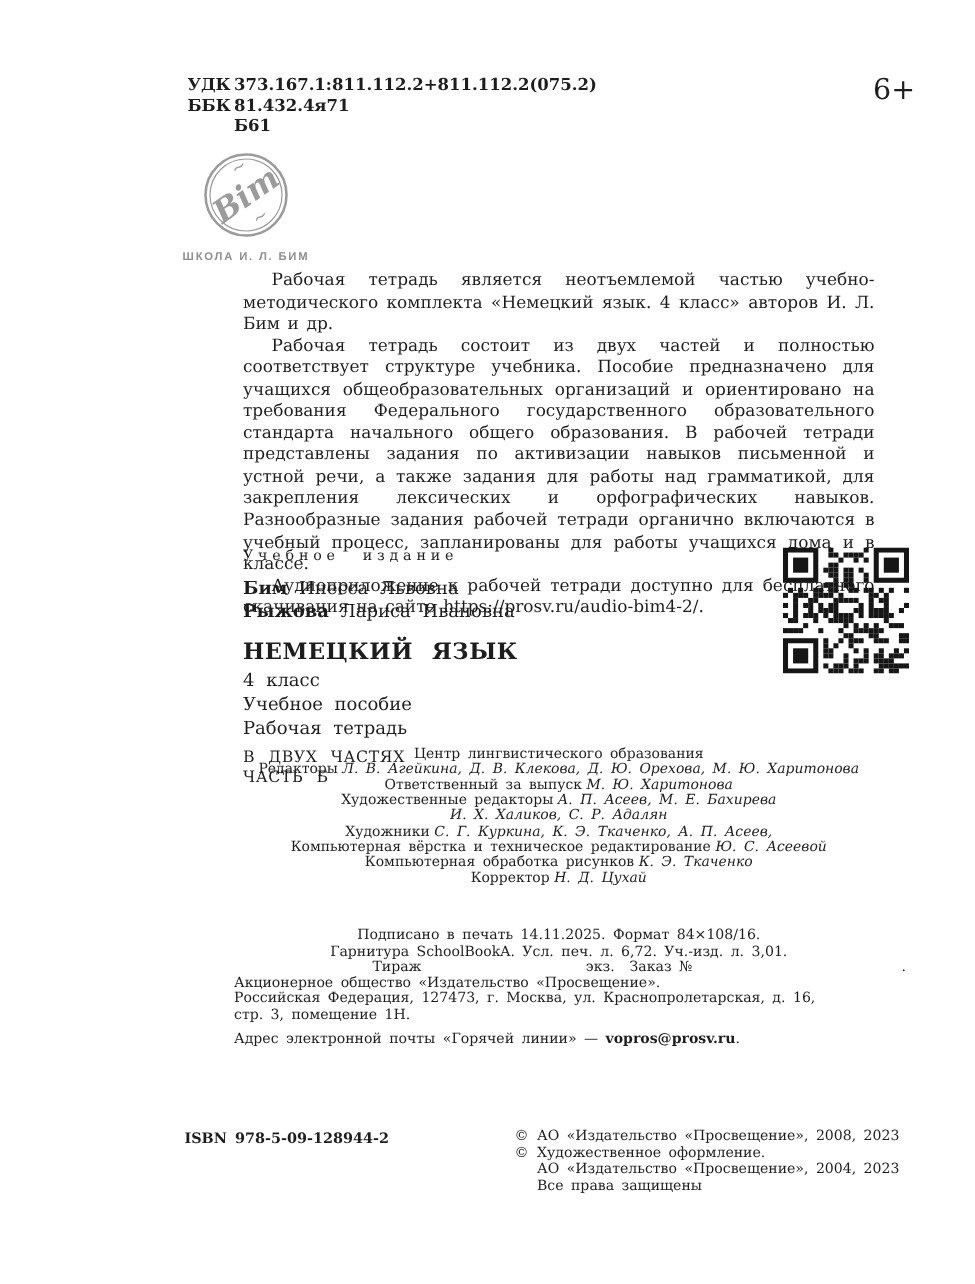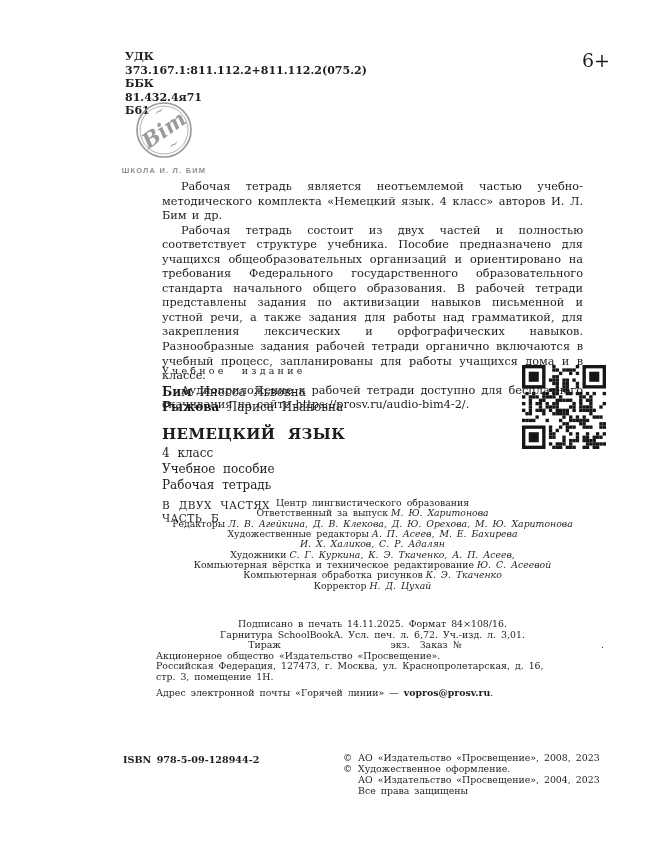--- a/index.html
+++ b/index.html
@@ -3,21 +3,21 @@
 <meta charset="utf-8">
 <style>
   html,body{margin:0;padding:0;background:#f2f2f2;}
   .page{
     position:relative;width:650px;height:856px;background:#ffffff;
     font-family:"DejaVu Serif","Liberation Serif",serif;color:#1d1d1d;
     overflow:hidden;margin:0 auto;
   }
   
   .codes{position:absolute;left:125px;top:50px;font-size:11px;line-height:13.5px;font-weight:bold;}
-  .code-row{display:flex;flex-direction:column;}
+  .code-row{display:flex;}
   .code-label{width:31px;}
   
   .age-badge{position:absolute;left:582px;top:49px;font-size:19px;}
   
   .logo{position:absolute;left:119px;top:101px;width:90px;text-align:center;}
   .logo-caption{
     margin-top:3px;font-family:"Liberation Sans","DejaVu Sans",sans-serif;
     font-size:7.5px;font-weight:700;letter-spacing:1.2px;color:#8f8f8f;white-space:nowrap;
   }
   
@@ -322,22 +322,22 @@
     <div class="ed-title">НЕМЕЦКИЙ ЯЗЫК</div>
     <div class="ed-grade">4 класс</div>
     <div class="ed-sub">Учебное пособие</div>
     <div class="ed-sub">Рабочая тетрадь</div>
     <div class="ed-parts">В ДВУХ ЧАСТЯХ</div>
     <div class="ed-part">ЧАСТЬ Б</div>
   </div>
 
   <div class="credits">
     <div>Центр лингвистического образования</div>
+    <div><span class="credit-role">Редакторы</span><span class="credit-names">Л. В. Агейкина, Д. В. Клекова, Д. Ю. Орехова, М. Ю. Харитонова</span></div>
     <div><span class="credit-role">Ответственный за выпуск</span><span class="credit-names">М. Ю. Харитонова</span></div>
-    <div><span class="credit-role">Редакторы</span><span class="credit-names">Л. В. Агейкина, Д. В. Клекова, Д. Ю. Орехова, М. Ю. Харитонова</span></div>
     <div><span class="credit-role">Художественные редакторы</span><span class="credit-names">А. П. Асеев, М. Е. Бахирева</span></div>
     <div><span class="credit-role"></span><span class="credit-names">И. Х. Халиков, С. Р. Адалян</span></div>
     <div><span class="credit-role">Художники</span><span class="credit-names">С. Г. Куркина, К. Э. Ткаченко, А. П. Асеев,</span></div>
     <div><span class="credit-role">Компьютерная вёрстка и техническое редактирование</span><span class="credit-names">Ю. С. Асеевой</span></div>
     <div><span class="credit-role">Компьютерная обработка рисунков</span><span class="credit-names">К. Э. Ткаченко</span></div>
     <div><span class="credit-role">Корректор</span><span class="credit-names">Н. Д. Цухай</span></div>
   </div>
 
   <div class="printinfo">
     <div>Подписано в печать 14.11.2025. Формат 84×108/16.</div>

